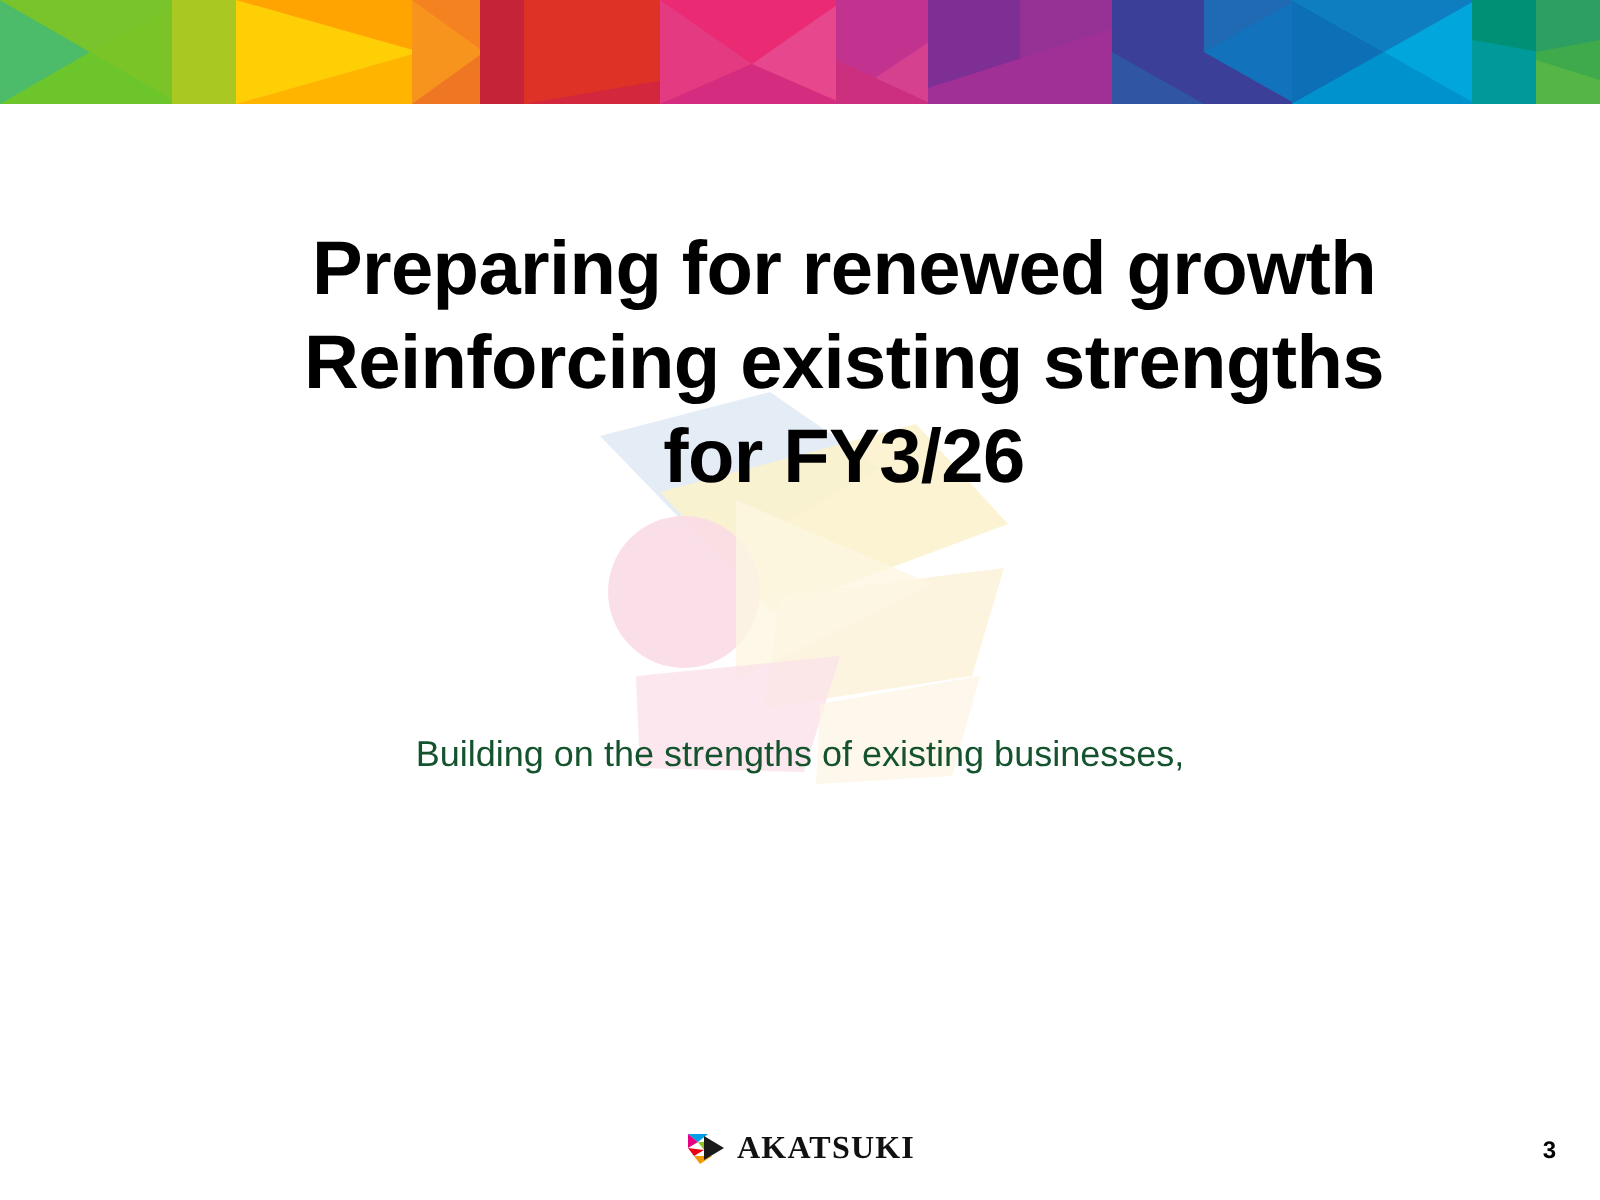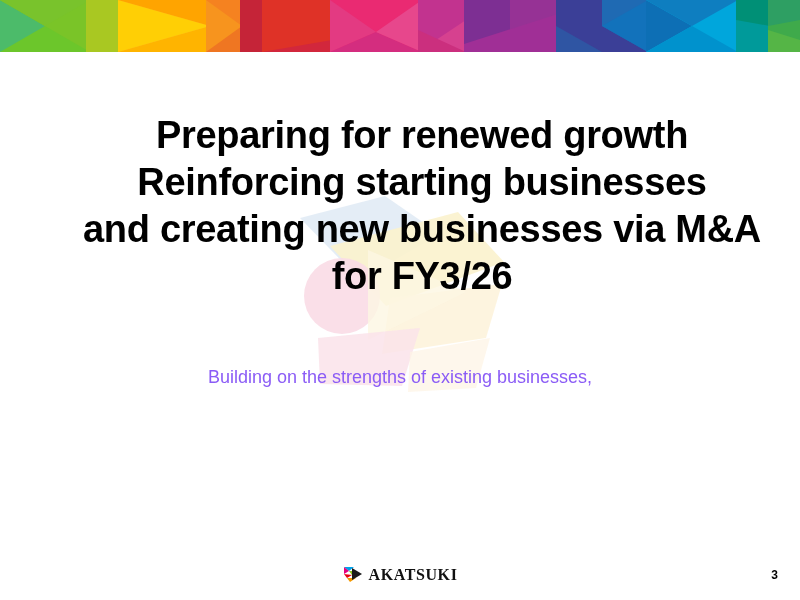--- a/index.html
+++ b/index.html
@@ -84,21 +84,21 @@
     width: 800px;
     text-align: center;
     z-index: 3;
   }
   .subtitle-line {
     display: block;
     font-family: "Liberation Sans", sans-serif;
     font-weight: normal;
     font-size: 18px;
     line-height: 25px;
-    color: #8b5cf6;
+    color: #14532d;
     white-space: nowrap;
   }
 
   
   .footer-logo {
     position: absolute;
     left: 0;
     top: 566px;
     width: 800px;
     display: flex;
@@ -225,22 +225,21 @@
       <path d="M78,62 L176,104 L78,152 Z" fill="#fdf6e2" opacity="0.8"></path>
 
       <path d="M28,150 L130,140 L112,198 L30,196 Z" fill="#fae3ea" opacity="0.85"></path>
 
       <path d="M120,164 L200,150 L186,200 L118,204 Z" fill="#fdf4e4" opacity="0.7"></path>
     </svg>
   </div>
 
   <div class="title-block">
     <span class="title-line">Preparing for renewed growth</span>
-    <span class="title-line">Reinforcing starting businesses</span>
-    <span class="title-line">and creating new businesses via M&amp;A</span>
+    <span class="title-line">Reinforcing existing strengths</span>
     <span class="title-line">for FY3/26</span>
   </div>
 
   <div class="subtitle-block">
     <span class="subtitle-line">Building on the strengths of existing businesses,</span>
   </div>
 
   <div class="footer-logo">
     <span class="logo-mark">
       <svg viewBox="0 0 20 17" xmlns="http://www.w3.org/2000/svg">

